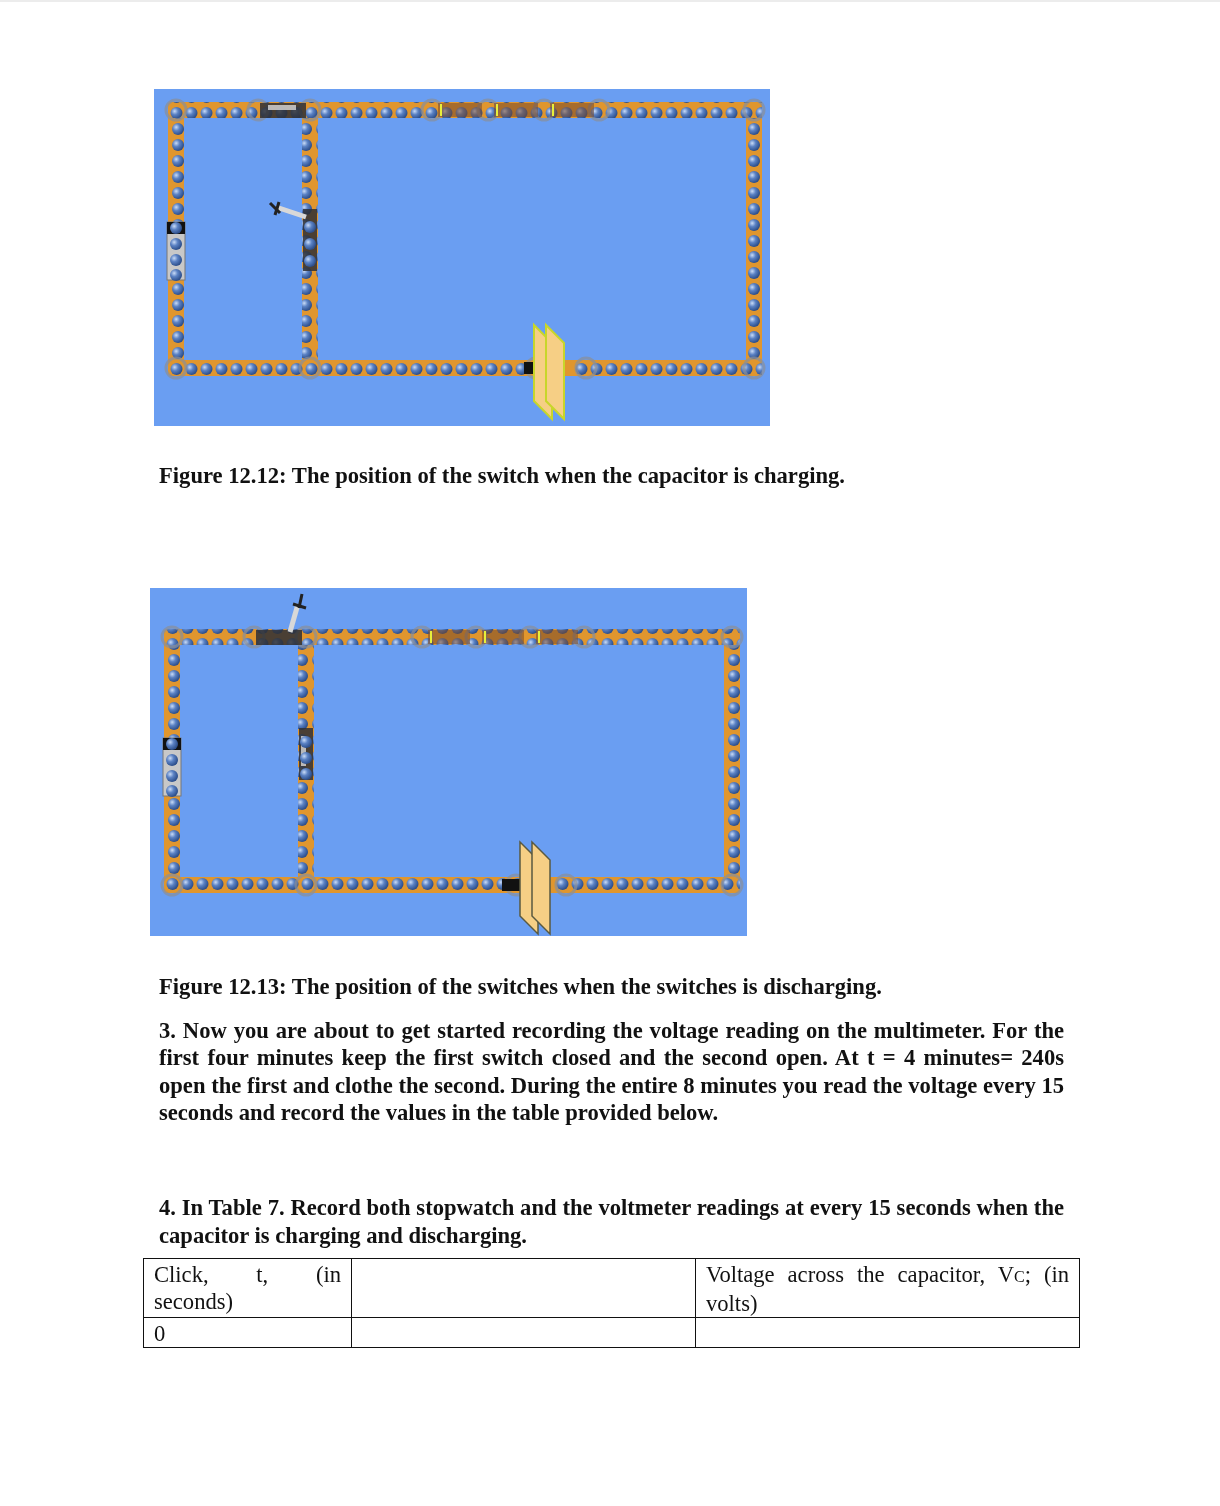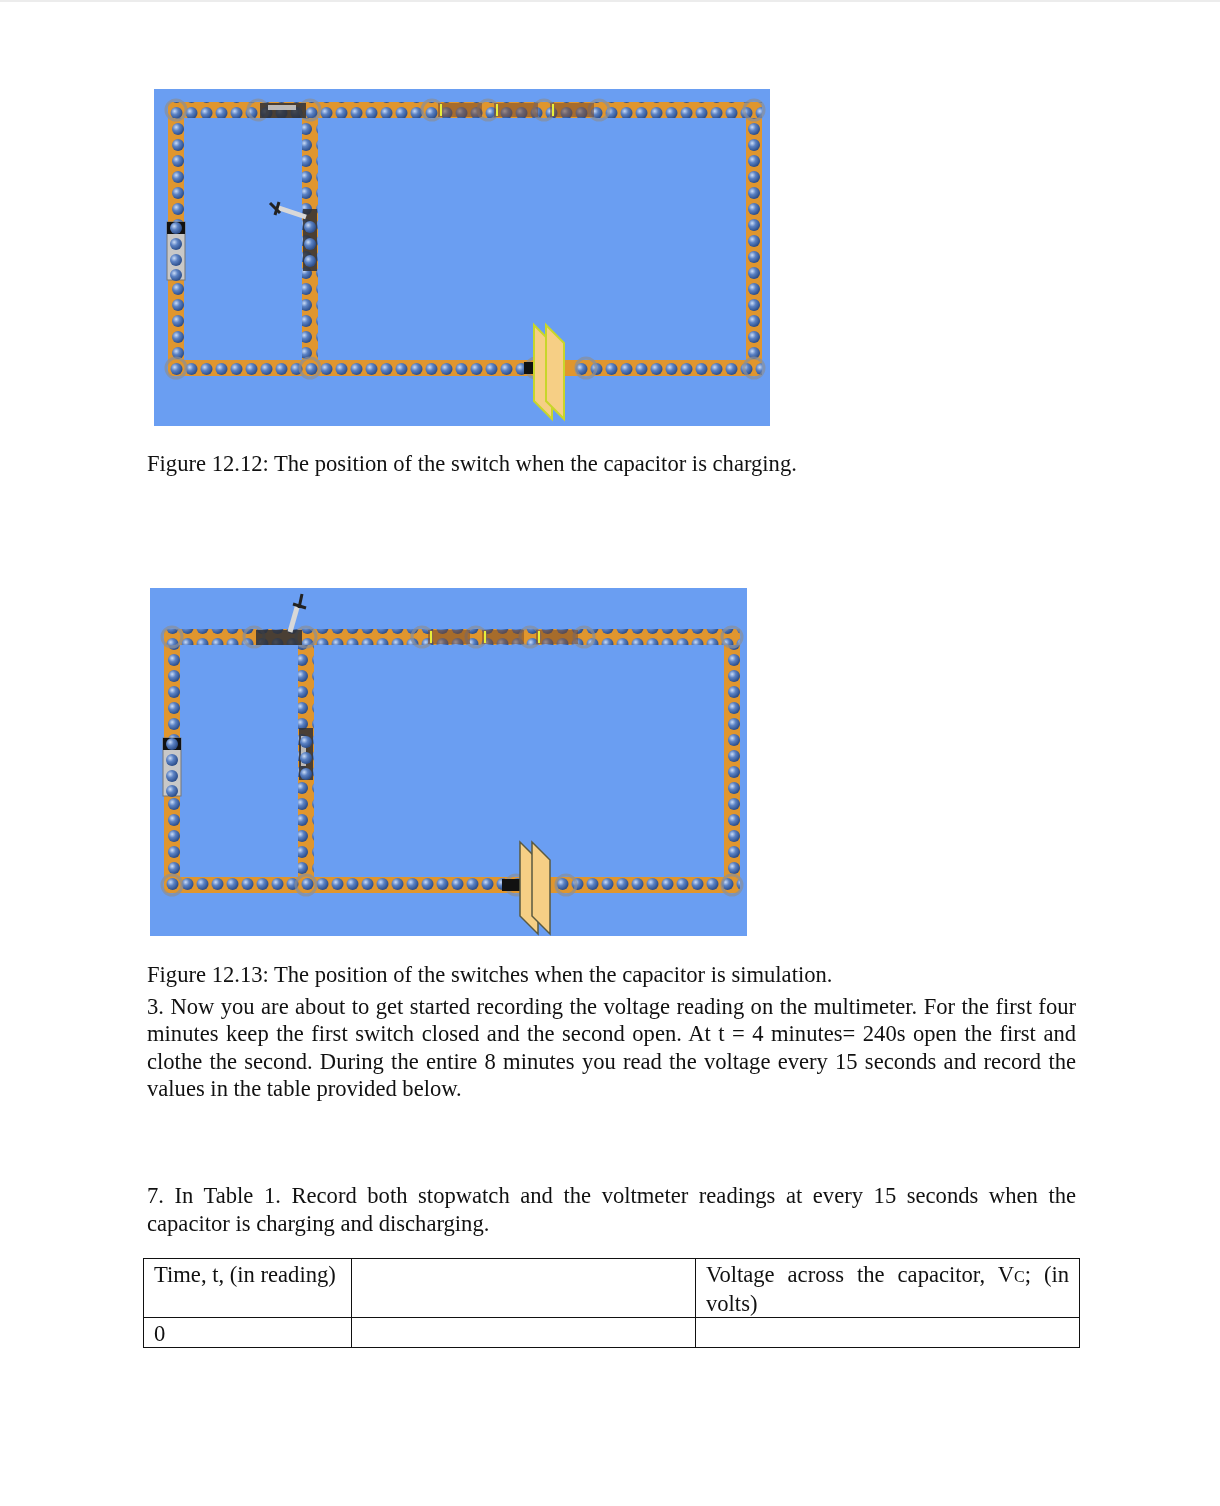--- a/index.html
+++ b/index.html
@@ -4,21 +4,21 @@
 <style>
   html, body { margin:0; padding:0; background:#ffffff; }
   body { width:1220px; height:1506px; position:relative; overflow:hidden;
          font-family:"Liberation Serif", "DejaVu Serif", serif; color:#111; }
   .page-edge { position:absolute; left:0; top:0; width:1220px; height:2px; background:#ececec; }
   .figure { position:absolute; background:#6a9ef2; overflow:hidden; }
   .fig1 { left:154px; top:89px; width:616px; height:337px; }
   .fig2 { left:150px; top:588px; width:597px; height:348px; }
   .figure svg { display:block; }
   .text-block { position:absolute; left:143px; width:937px; font-size:22.6px; line-height:27.5px; }
-  .text-block p { margin:4px; }
+  .text-block p { margin:16px;font-weight:bold; }
   .justify { text-align:justify; text-align-last:left; }
   .tb1 { top:446px; }
   .tb2 { top:957px; }
   .tb3 { top:1178px; }
   table.data-table { position:absolute; left:143px; top:1258px; width:937px; border-collapse:collapse;
        font-size:22.6px; line-height:27px; }
   table.data-table td { border:1.3px solid #111; vertical-align:top; padding:2px 10px 0 10px; }
   .c1 { width:187px; }
   .c2 { width:323px; }
   .c3 { width:363px; }
@@ -204,33 +204,33 @@
 
     <g>
       <rect x="352" y="291" width="24" height="12" fill="#111"></rect>
       <polygon points="370,254 388,272 388,346 370,328" fill="#f6cf85" stroke="#5a5a40" stroke-width="1.5"></polygon>
       <polygon points="382,254 400,272 400,346 382,328" fill="#f6cf85" stroke="#5a5a40" stroke-width="1.5"></polygon>
     </g>
   </svg>
 </div>
 
 <div class="text-block tb2">
-  <p>Figure 12.13: The position of the switches when the capacitor is simulation.</p>
+  <p>Figure 12.13: The position of the switches when the switches is discharging.</p>
   <p class="justify">3. Now you are about to get started recording the voltage reading on the multimeter. For the first four minutes keep the first switch closed and the second open. At t = 4 minutes= 240s open the first and clothe the second. During the entire 8 minutes you read the voltage every 15 seconds and record the values in the table provided below.</p>
 </div>
 
 <div class="text-block tb3">
-  <p class="justify">7. In Table 1. Record both stopwatch and the voltmeter readings at every 15 seconds when the capacitor is charging and discharging.</p>
+  <p class="justify">4. In Table 7. Record both stopwatch and the voltmeter readings at every 15 seconds when the capacitor is charging and discharging.</p>
 </div>
 
 <table class="data-table">
   <tbody>
       <tr>
     <td class="c1">
-          <span class="hdr-time">Time, t, (in reading)</span>
+          <span class="hdr-time">Click, t, (in seconds)</span>
         </td>
     <td class="c2"></td>
     <td class="c3 justify"><span>Voltage across the capacitor, V</span><span class="sub">C</span><span>; (in volts)</span></td>
   </tr>
   <tr>
     <td class="c1">0</td>
     <td class="c2"></td>
     <td class="c3"></td>
   </tr>
 </tbody>

